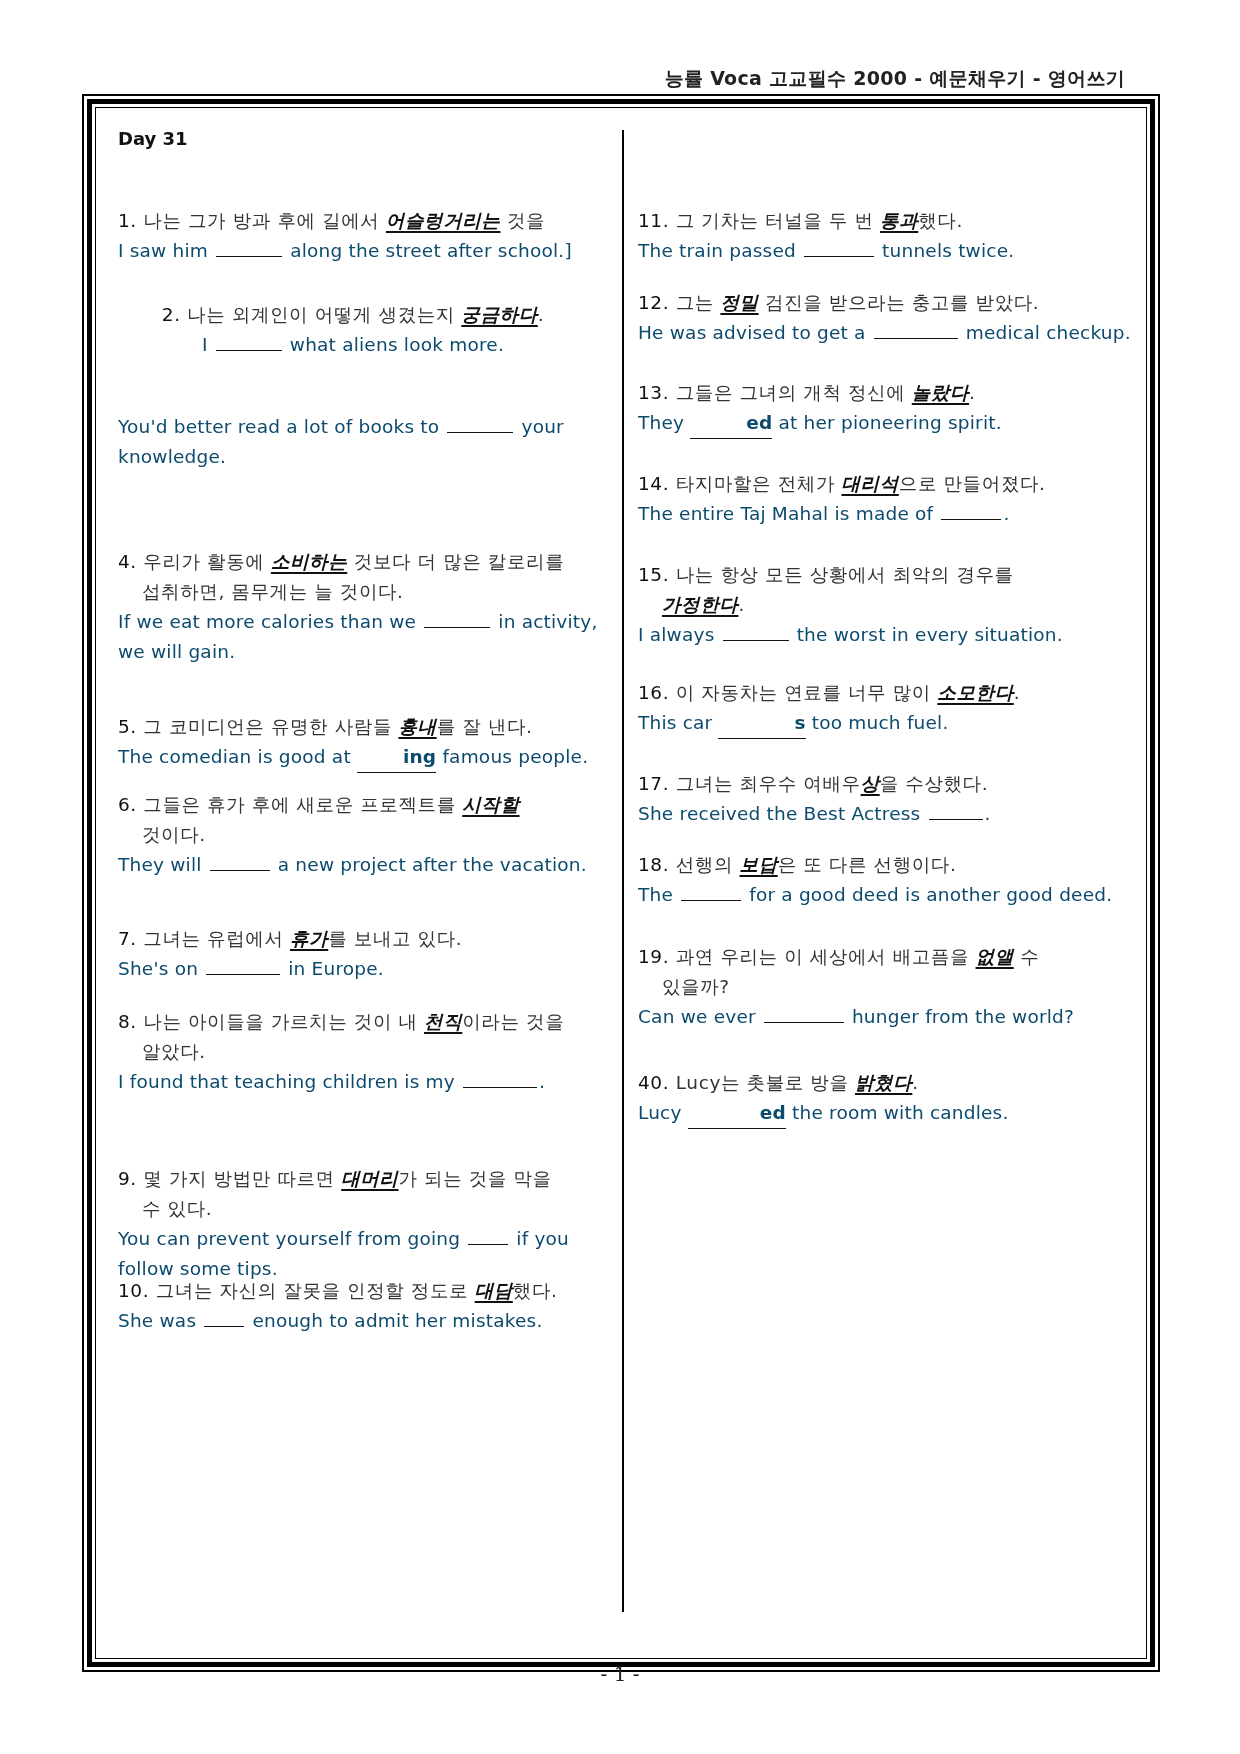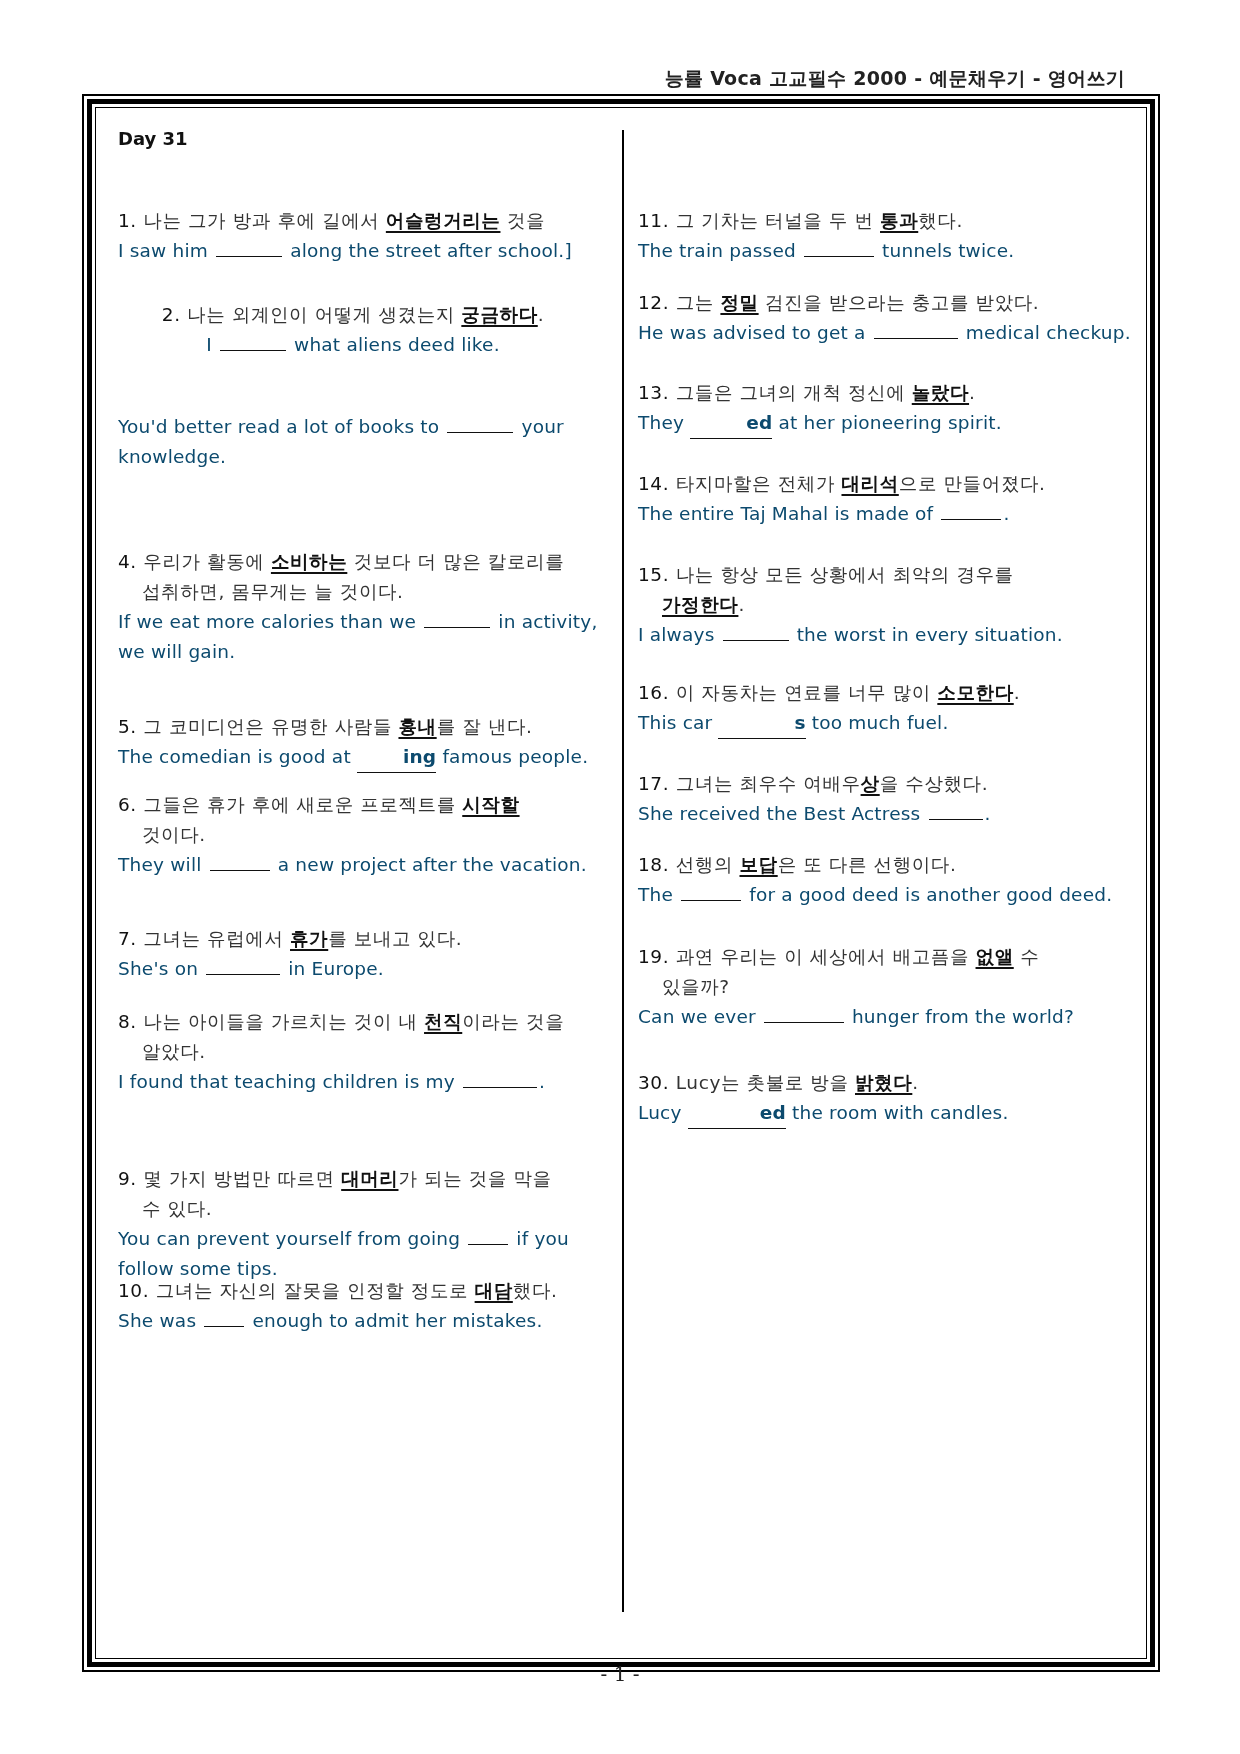--- a/index.html
+++ b/index.html
@@ -13,21 +13,21 @@
                  border: 5px solid #000; }
     .frame-inner { position: absolute; left: 3px; top: 3px; right: 3px; bottom: 3px;
                    border: 1.5px solid #000; }
     .divider { position: absolute; left: 622px; top: 130px; width: 2px; height: 1482px; background: #000; }
     .day-label { position: absolute; top: 128px; left: 118px; font-size: 18px; font-weight: bold; }
     .item { position: absolute; font-size: 18.5px; line-height: 30px; }
     .item .kr { color: #333; letter-spacing: 0.6px; }
     .item .kr .num { color: #111; }
     .item .kr .cont { padding-left: 24px; display: block; }
     .item .en { color: #0c4a6e; letter-spacing: 0.2px; }
-    .kw { font-weight: bold; color: #111; text-decoration: underline; text-underline-offset: 4px; text-decoration-thickness: 1.5px; }
+    .kw { font-weight: bold; color: #111; text-decoration: underline; text-underline-offset: 4px; text-decoration-thickness: 1.5px; font-style: italic; }
     .blank { display: inline-block; border-bottom: 1.5px solid #111; height: 18px; vertical-align: baseline; margin: 0 2px; }
     .blank-suffix { font-weight: bold; border-bottom: 1.5px solid #111; display: inline-block; }
     .blank-suffix .line { display: inline-block; }
     .page-num { position: absolute; top: 1662px; left: 0; width: 1240px; text-align: center;
                 font-family: "DejaVu Serif", "Liberation Serif", serif; font-size: 20px; color: #222; }
   </style>
 </head>
 <body>
 
 <div class="header-title">능률 Voca 고교필수 2000 - 예문채우기 - 영어쓰기</div>
@@ -42,21 +42,21 @@
 
 <div class="day-label">Day 31</div>
 
 <div id="items-root">
     <div class="item" style="left: 118px; top: 206px; width: 470px;">
       <div class="kr"><span class="num">1.</span> <span>나는 그가 방과 후에 길에서 </span><span class="kw">어슬렁거리는</span><span> 것을</span></div>
       <div class="en"><span>I saw him </span><span class="blank" style="width:66px"></span><span> along the street after school.]</span></div>
     </div>
     <div class="item" style="left: 118px; top: 300px; width: 470px; text-align: center;">
       <div class="kr"><span class="num">2.</span> <span>나는 외계인이 어떻게 생겼는지 </span><span class="kw">궁금하다</span><span>.</span></div>
-      <div class="en"><span>I </span><span class="blank" style="width:66px"></span><span> what aliens deed like.</span></div>
+      <div class="en"><span>I </span><span class="blank" style="width:66px"></span><span> what aliens look more.</span></div>
     </div>
     <div class="item" style="left: 118px; top: 412px; width: 470px;">
       <div class="en"><span>You'd better read a lot of books to </span><span class="blank" style="width:66px"></span><span> your knowledge.</span></div>
     </div>
     <div class="item" style="left: 118px; top: 547px; width: 488px;">
       <div class="kr"><span class="num">4.</span> <span>우리가 활동에 </span><span class="kw">소비하는</span><span> 것보다 더 많은 칼로리를</span><span class="cont"><span>섭취하면, 몸무게는 늘 것이다.</span></span></div>
       <div class="en"><span>If we eat more calories than we </span><span class="blank" style="width:66px"></span><span> in activity, we will gain.</span></div>
     </div>
     <div class="item" style="left: 118px; top: 712px; width: 488px;">
       <div class="kr"><span class="num">5.</span> <span>그 코미디언은 유명한 사람들 </span><span class="kw">흉내</span><span>를 잘 낸다.</span></div>
@@ -112,18 +112,18 @@
     </div>
     <div class="item" style="left: 638px; top: 850px; width: 500px;">
       <div class="kr"><span class="num">18.</span> <span>선행의 </span><span class="kw">보답</span><span>은 또 다른 선행이다.</span></div>
       <div class="en"><span>The </span><span class="blank" style="width:60px"></span><span> for a good deed is another good deed.</span></div>
     </div>
     <div class="item" style="left: 638px; top: 942px; width: 500px;">
       <div class="kr"><span class="num">19.</span> <span>과연 우리는 이 세상에서 배고픔을 </span><span class="kw">없앨</span><span> 수</span><span class="cont"><span>있을까?</span></span></div>
       <div class="en"><span>Can we ever </span><span class="blank" style="width:80px"></span><span> hunger from the world?</span></div>
     </div>
     <div class="item" style="left: 638px; top: 1068px; width: 500px;">
-      <div class="kr"><span class="num">30.</span> <span>Lucy는 촛불로 방을 </span><span class="kw">밝혔다</span><span>.</span></div>
+      <div class="kr"><span class="num">40.</span> <span>Lucy는 촛불로 방을 </span><span class="kw">밝혔다</span><span>.</span></div>
       <div class="en"><span>Lucy </span><span class="blank-suffix"><span class="line" style="width:72px"></span><span>ed</span></span><span> the room with candles.</span></div>
     </div>
   </div>
 
 <div class="page-num">- 1 -</div>
 
 </body></html>

